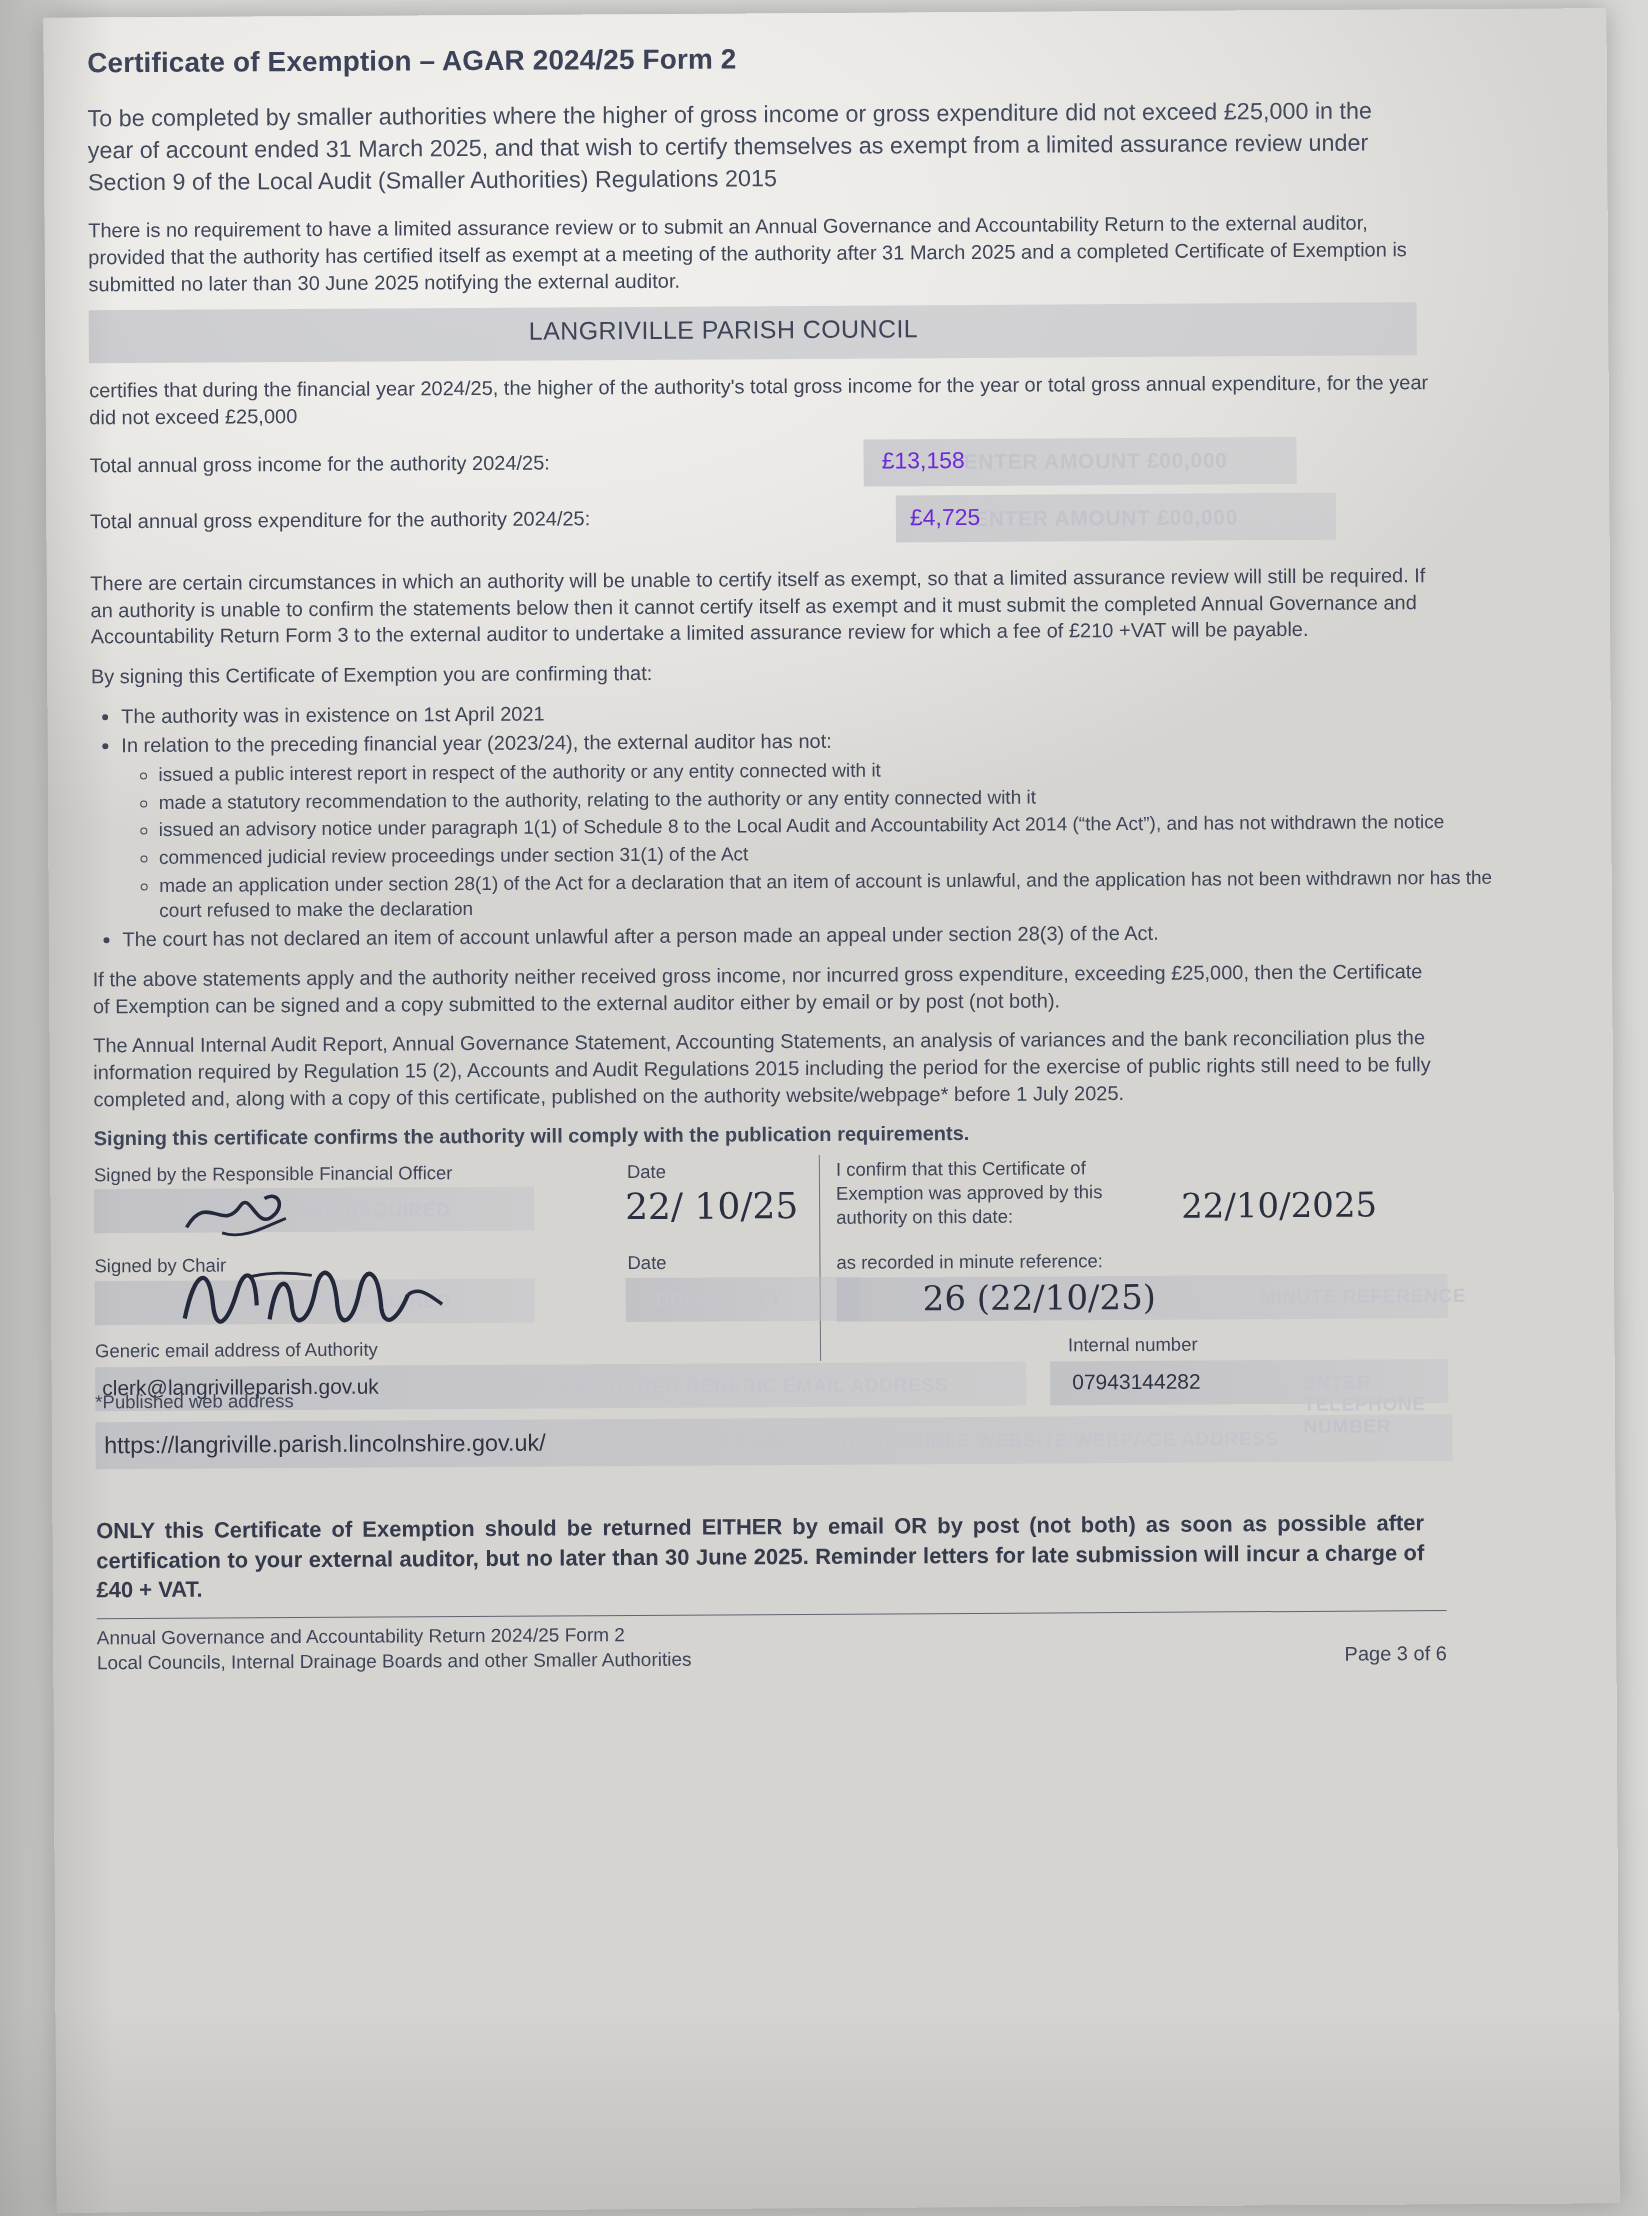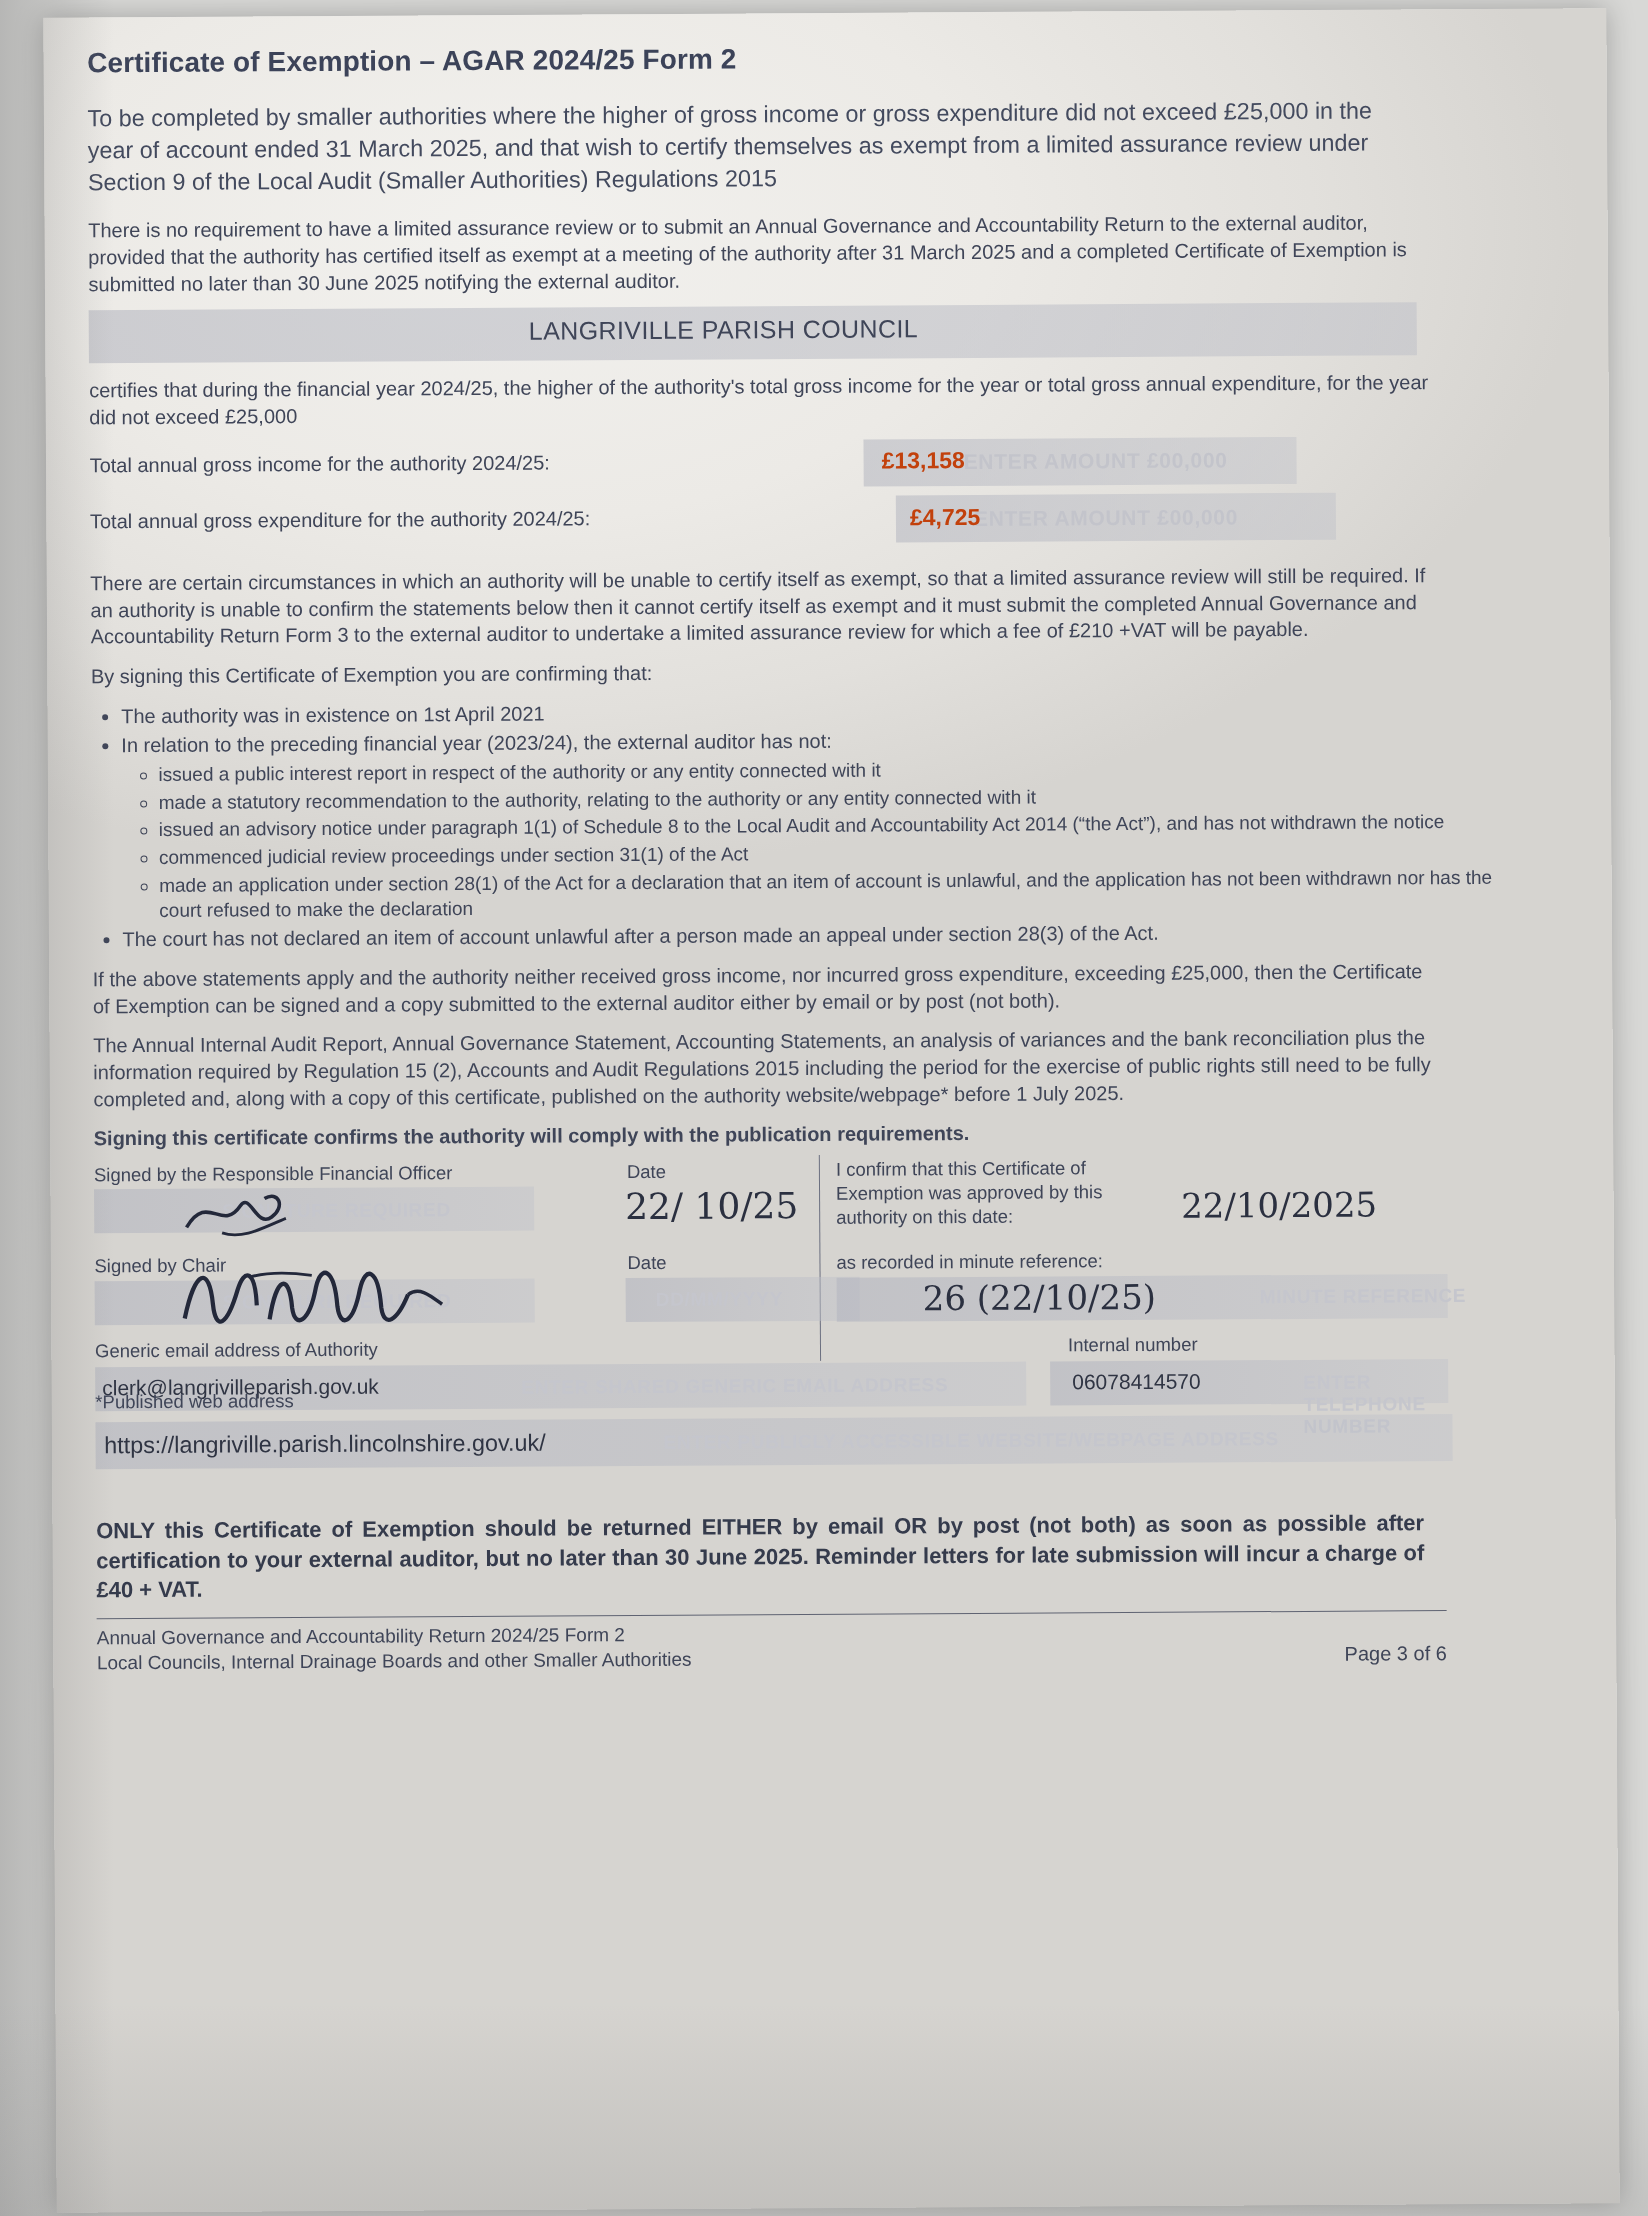--- a/index.html
+++ b/index.html
@@ -108,22 +108,21 @@
     top: 11.4px;
     font-size: 21px;
     color: #c3c4cb;
     letter-spacing: 0.7px;
     font-weight: bold;
   }
   .amount-value {
     position: absolute;
     top: 8.5px;
     font-size: 23px;
-    color: #c2410c;
-    font-weight: bold;
+    color: #6d28d9;
   }
   ul.bullets {
     margin: 1.4px 0 12.8px 0;
     padding-left: 30px;
     font-size: 20px;
     line-height: 1.34;
     color: #3f4558;
   }
   ul.bullets li { margin-bottom: 2.8px; }
   ul.sub {
@@ -300,21 +299,21 @@
       <div class="hand" style="left:828px; top:119px; font-size:34px;">26 (22/10/25)</div>
 
       <div class="sig-label" style="left:0; top:176px;">Generic email address of Authority</div>
       <div class="sig-band" style="left:0; top:203px; width:931px;"></div>
       <div class="ghost" style="left:426px; top:215px;">ENTER SHARED GENERIC EMAIL ADDRESS</div>
       <div class="typed" style="left:7px; top:212px;">clerk@langrivilleparish.gov.uk</div>
 
       <div class="sig-label" style="left:973px; top:176px;">Internal number</div>
       <div class="sig-band" style="left:955px; top:203px; width:398px;"></div>
       <div class="ghost" style="left:1208px; top:215px;">ENTER TELEPHONE NUMBER</div>
-      <div class="typed" style="left:977px; top:212px;">06078414570</div>
+      <div class="typed" style="left:977px; top:212px;">07943144282</div>
     </div>
 
     <div style="position:relative; height:107px; margin-top:-7px;">
       <div class="sig-label" style="left:0; top:0;">*Published web address</div>
       <div class="sig-band" style="left:0; top:31px; width:1357px; height:47px;"></div>
       <div class="ghost" style="left:568px; top:44px;">ENTER PUBLICLY ACCESSIBLE WEBSITE/WEBPAGE ADDRESS</div>
       <div class="typed" style="left:8.5px; top:41px; font-size:23.4px;">https://langriville.parish.lincolnshire.gov.uk/</div>
     </div>
 
     <div class="closing">ONLY this Certificate of Exemption should be returned EITHER by email OR by post (not both) as soon as possible after certification to your external auditor, but no later than 30 June 2025. Reminder letters for late submission will incur a charge of £40 + VAT.</div>

